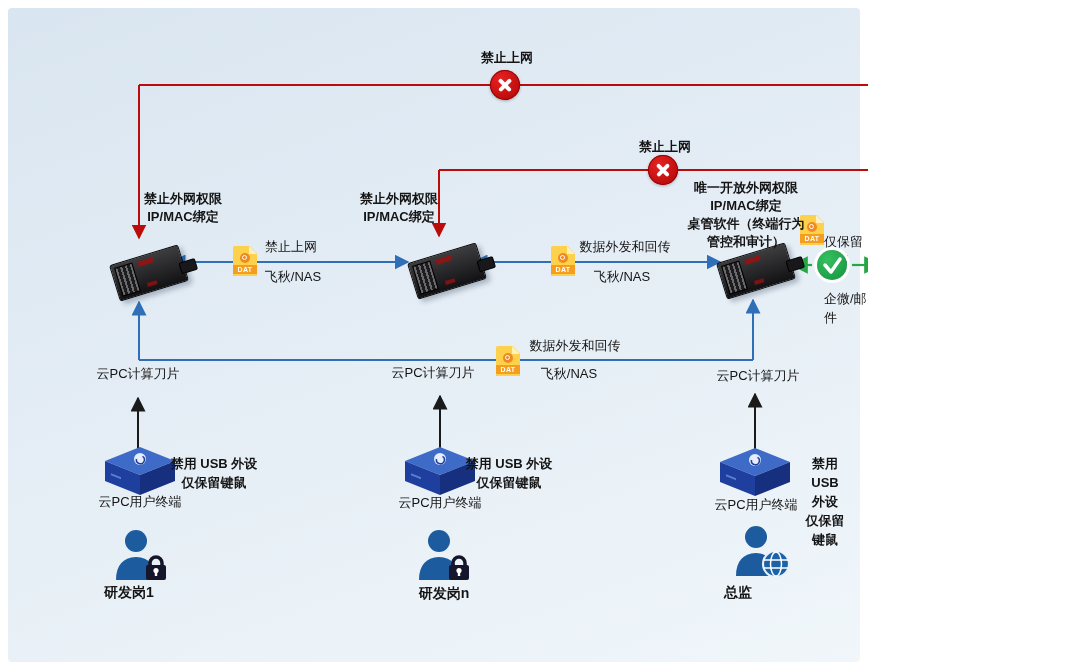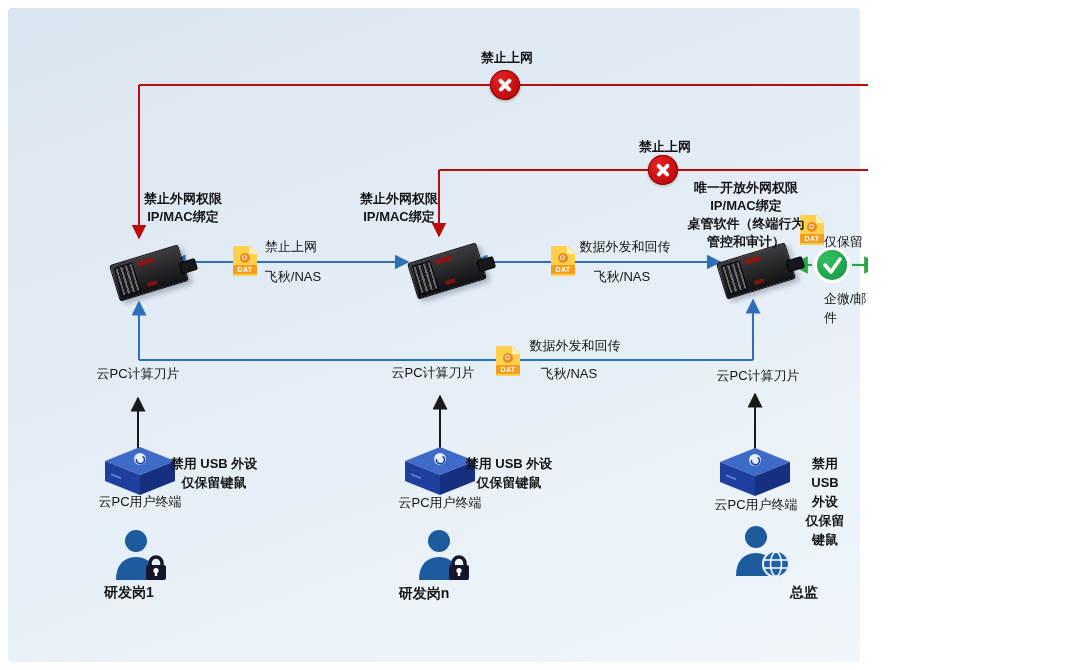--- a/index.html
+++ b/index.html
@@ -287,28 +287,28 @@
   <div class="dev" style="left:444px;top:556px;width:56px;height:56px">
     <svg width="56" height="56" viewBox="0 0 56 56">
       <circle cx="23" cy="13" r="11" fill="#1b5b9e"></circle>
       <path d="M3,52 Q3,30 23,29 Q43,30 43,52 Z" fill="#1b5b9e"></path>
       <path d="M37,38 v-3 a6,6 0 0 1 12,0 v3" fill="none" stroke="#15162b" stroke-width="3.5"></path>
       <rect x="33" y="37" width="20" height="15" rx="2" fill="#15162b"></rect>
       <circle cx="43" cy="42.5" r="2.6" fill="#fff"></circle>
         <rect x="41.8" y="43.5" width="2.4" height="4.5" fill="#fff"></rect>
     </svg>
   </div>
-  <div class="lbl c b big" style="left:424px;top:585px">研发岗n</div>
+  <div class="lbl c b big" style="left:444px;top:585px">研发岗n</div>
 
   <div class="dev" style="left:763px;top:552px;width:58px;height:56px">
     <svg width="58" height="56" viewBox="0 0 58 56">
       <circle cx="22" cy="13" r="11" fill="#1b5b9e"></circle>
       <path d="M2,52 Q2,30 22,29 Q42,30 42,52 Z" fill="#1b5b9e"></path>
       <g>
         <circle cx="42" cy="40" r="13" fill="#1d62a8" stroke="#e9f1f8" stroke-width="2.2"></circle>
         <ellipse cx="42" cy="40" rx="5.5" ry="12" fill="none" stroke="#fff" stroke-width="1.5"></ellipse>
         <path d="M30,36 h24 M30,44 h24" stroke="#fff" stroke-width="1.5" fill="none"></path>
       </g>
     </svg>
   </div>
-  <div class="lbl c b big" style="left:804px;top:584px">总监</div>
+  <div class="lbl c b big" style="left:738px;top:584px">总监</div>
 
 </div>
 
 </body></html>

